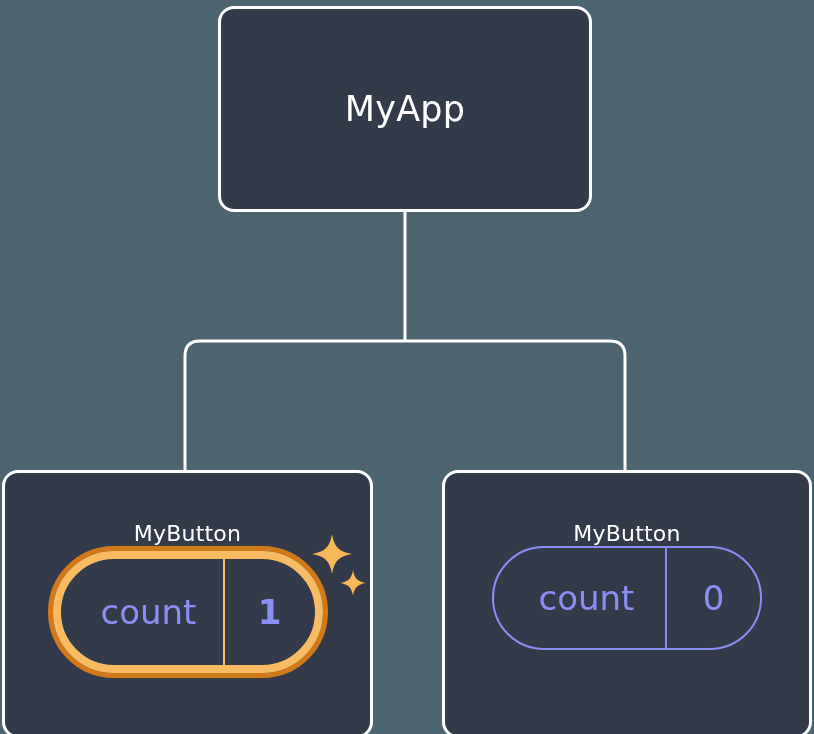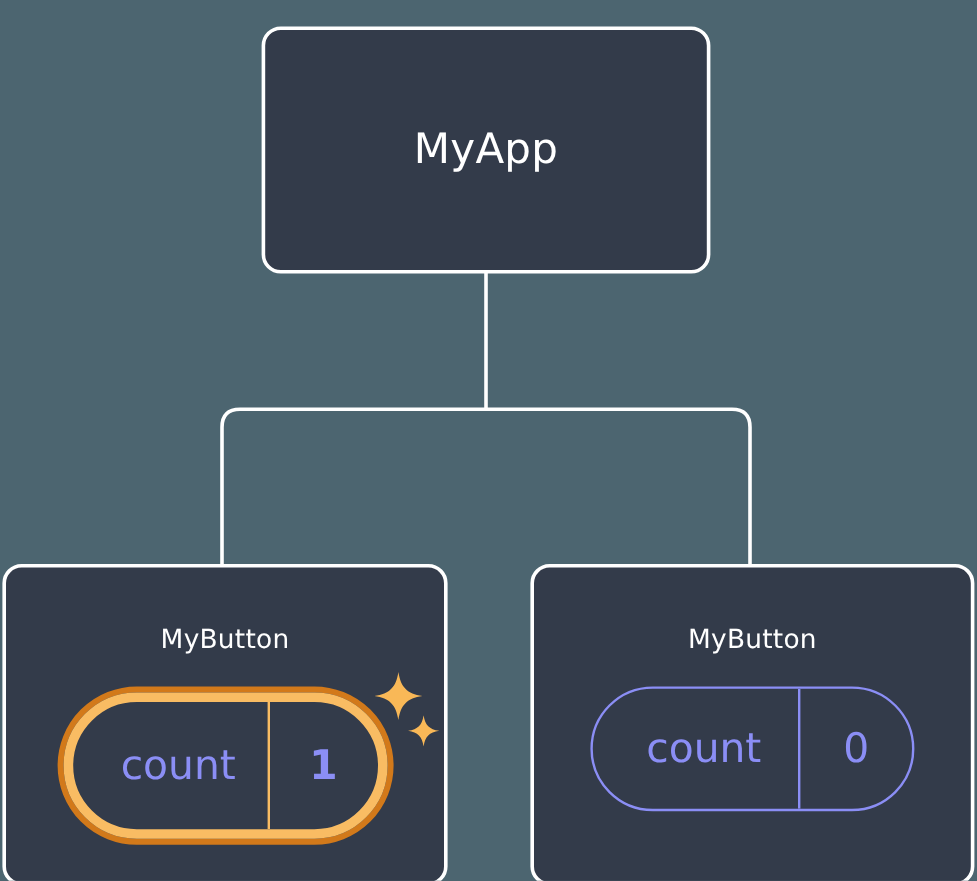--- a/index.html
+++ b/index.html
@@ -37,38 +37,36 @@
     font-weight:400;
     letter-spacing:0.2px;
     white-space:nowrap;
   }
 
   
   #node-root {
     left:218px; top:6px;
     width:374px; height:206px;
     justify-content:center;
-    margin-top:16px;
   }
   #node-root .node-title { font-size:35px; }
 
   
   .node-child {
     top:470px;
     height:268px;
     padding-top:48px;
   }
   .node-child .node-title { font-size:22px; }
   #node-child-left  { left:2px;   width:371px; }
   #node-child-right { left:442px; width:370px; }
 
   
   .pill-wrap {
     position:relative;
-    margin-top:26px;
     display:flex;
     align-items:center;
     justify-content:center;
   }
 
   .pill {
     display:flex;
     align-items:stretch;
     border-radius:999px;
     background:#333b4a;

